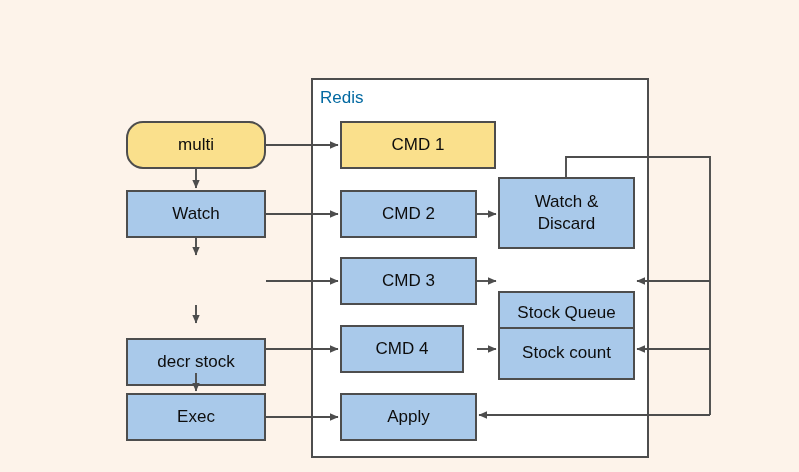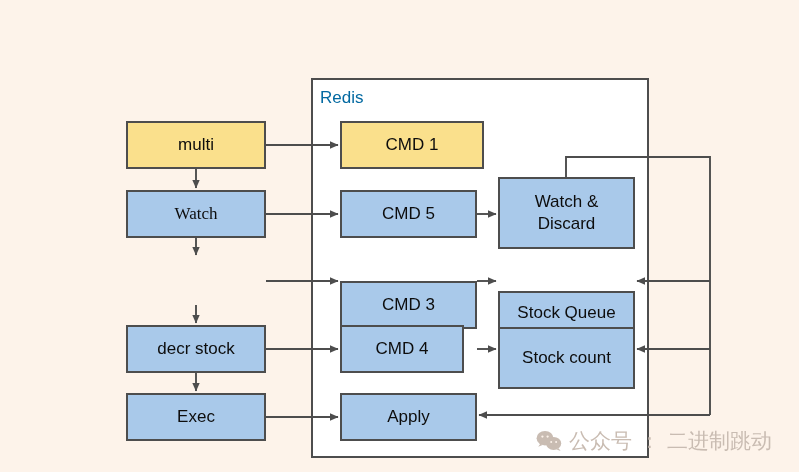--- a/index.html
+++ b/index.html
@@ -79,45 +79,45 @@
   .watermark .wm-sep { font-size: 21px; }
 </style>
 </head>
 <body>
 
 <div id="canvas">
 
   <div class="group-box" style="left:311px; top:78px; width:338px; height:380px;"></div>
   <div class="group-label" style="left:320px; top:89px;">Redis</div>
 
-  <div class="node yellow" style="left:126px; top:121px; width:140px; height:48px;">multi</div>
+  <div class="node yellow" style="left:126px; top:121px; width:140px; height:48px;border-radius:17px;">multi</div>
 
-  <div class="node blue" style="left:126px; top:190px; width:140px; height:48px;font-family:Liberation Serif, serif;">Watch</div>
+  <div class="node blue" style="left:126px; top:190px; width:140px; height:48px;">Watch</div>
 
 
-  <div class="node blue" style="left:126px; top:325px; width:140px; height:48px;">decr stock</div>
+  <div class="node blue" style="left:126px; top:338px; width:140px; height:48px;">decr stock</div>
 
   <div class="node blue" style="left:126px; top:393px; width:140px; height:48px;">Exec</div>
 
-  <div class="node yellow" style="left:340px; top:121px; width:144px; height:48px;">CMD 1</div>
+  <div class="node yellow" style="left:340px; top:121px; width:156px; height:48px;">CMD 1</div>
 
-  <div class="node blue" style="left:340px; top:190px; width:137px; height:48px;">CMD 5</div>
+  <div class="node blue" style="left:340px; top:190px; width:137px; height:48px;">CMD 2</div>
 
-  <div class="node blue" style="left:340px; top:257px; width:137px; height:48px;margin-top:24px;">CMD 3</div>
+  <div class="node blue" style="left:340px; top:257px; width:137px; height:48px;">CMD 3</div>
 
   <div class="node blue" style="left:340px; top:325px; width:124px; height:48px;">CMD 4</div>
 
   <div class="node blue" style="left:498px; top:177px; width:137px; height:72px; flex-direction:column;">Watch &amp;
 Discard</div>
 
   <div class="node blue" style="left:340px; top:393px; width:137px; height:48px;">Apply</div>
 
   <div class="node blue" style="left:498px; top:259px; width:137px; height:44px;margin-top:32px;">Stock Queue</div>
 
-  <div class="node blue" style="left:498px; top:327px; width:137px; height:62px;">Stock count</div>
+  <div class="node blue" style="left:498px; top:327px; width:137px; height:53px;">Stock count</div>
 
   <svg id="wires" viewBox="0 0 799 472" width="799" height="472">
     <defs>
       <marker id="ah" markerWidth="9" markerHeight="9" refX="8" refY="4.5" orient="auto" markerUnits="userSpaceOnUse">
         <path d="M0,0.8 L8.6,4.5 L0,8.2 Z" fill="#4D4D4D"></path>
       </marker>
     </defs>
     <g stroke="#4D4D4D" stroke-width="1.9" fill="none" marker-end="url(#ah)">
 
       <path d="M196,169 L196,188"></path>
@@ -138,29 +138,14 @@
       <path d="M710,281 L637,281"></path>
 
       <path d="M710,349 L637,349"></path>
 
       <path d="M710,415 L479,415"></path>
     </g>
 
     <path d="M566,177 L566,157 L710,157 L710,415" stroke="#4D4D4D" stroke-width="1.9" fill="none"></path>
   </svg>
 
-  <div class="watermark" style="left:536px; top:427px;">
-    <svg class="wm-icon" width="26" height="22" viewBox="0 0 26 22">
-      <ellipse cx="9" cy="8.2" rx="8.4" ry="7.2" fill="#C9BCB2"></ellipse>
-      <path d="M4.5,13.6 L2.2,16.8 L6.6,15.1 Z" fill="#C9BCB2"></path>
-      <ellipse cx="17.6" cy="13.4" rx="7.6" ry="6.5" fill="#C9BCB2"></ellipse>
-      <path d="M22.6,18.2 L24.6,21.0 L20.6,19.6 Z" fill="#C9BCB2"></path>
-      <circle cx="6.4" cy="6.6" r="1.15" fill="#FDF3EA"></circle>
-      <circle cx="11.6" cy="6.6" r="1.15" fill="#FDF3EA"></circle>
-      <circle cx="15.2" cy="11.9" r="1.0" fill="#FDF3EA"></circle>
-      <circle cx="20.1" cy="11.9" r="1.0" fill="#FDF3EA"></circle>
-    </svg>
-    <span>公众号</span>
-    <span class="wm-sep">：</span>
-    <span>二进制跳动</span>
-  </div>
 
 </div>
 
 </body></html>

